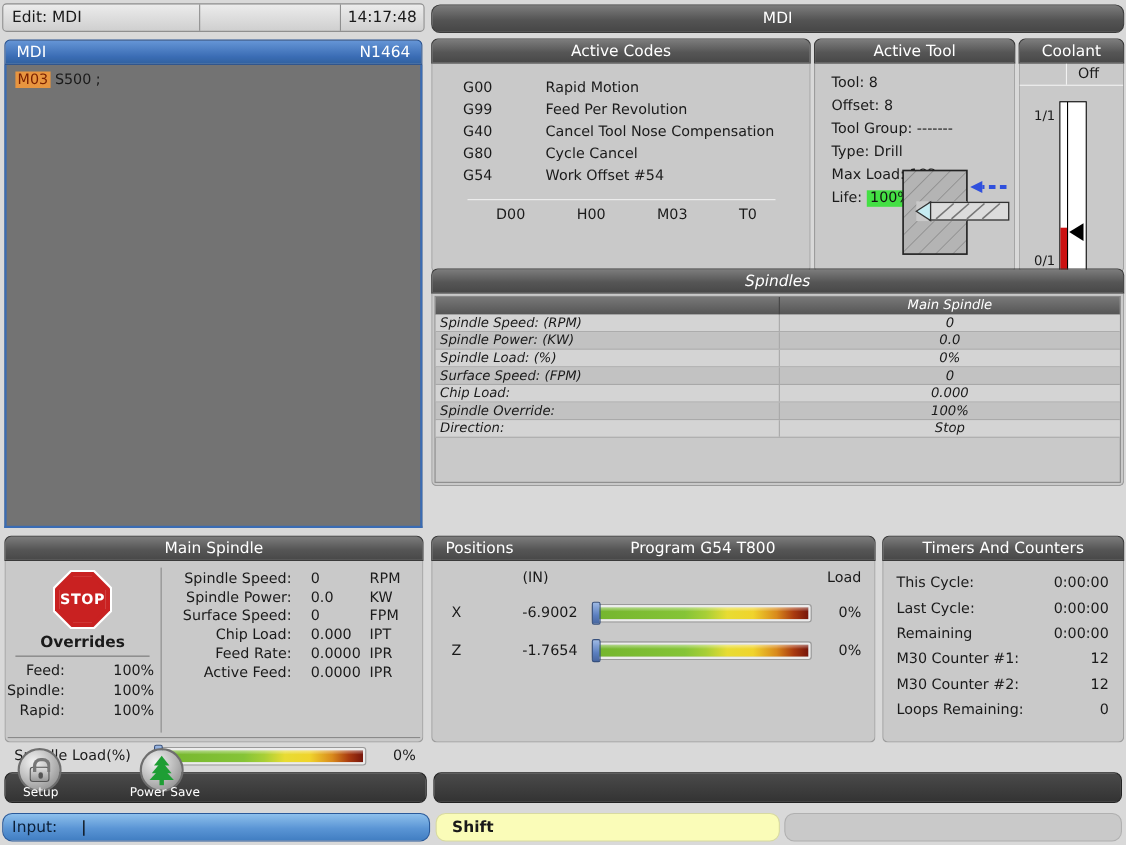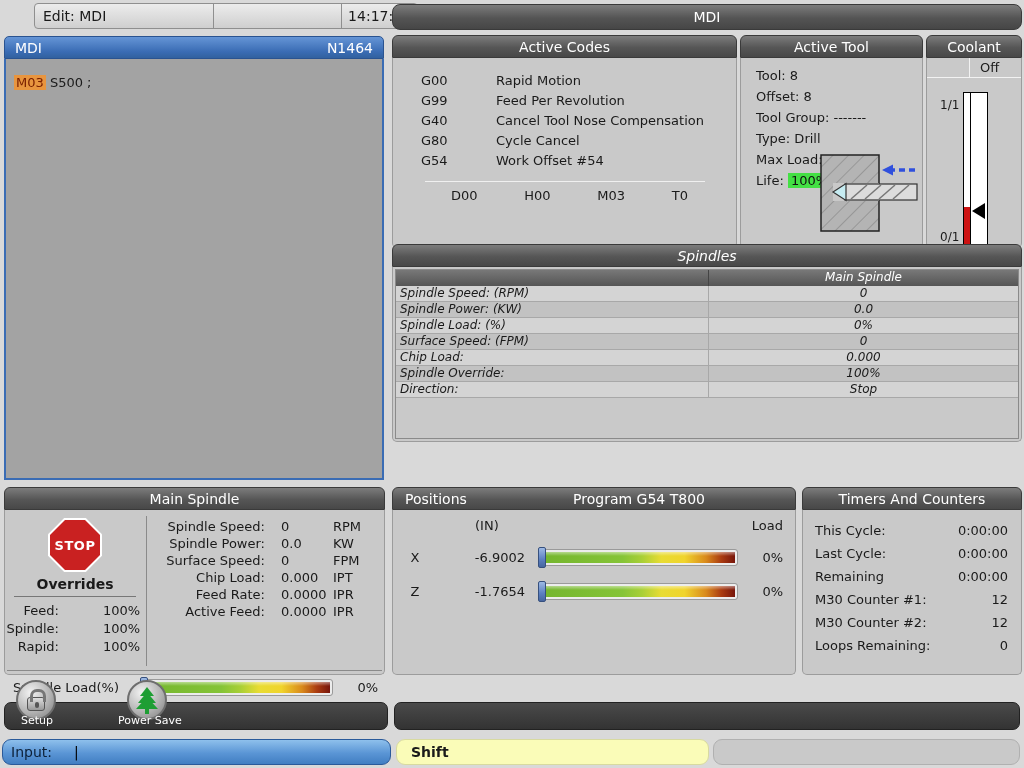--- a/index.html
+++ b/index.html
@@ -21,21 +21,21 @@
   .panel-body {
     position:absolute; left:0; right:0; top:23px; bottom:0;
     background:#c9c9c9; border:1px solid #9c9c9c; border-top:none;
     border-radius:0 0 5px 5px;
   }
   
   #topbar-left {
     position:absolute; left:2px; top:3px; width:384px; height:26px;
     background:linear-gradient(#ececec,#cfcfcf);
     border:1px solid #8f8f8f; border-radius:4px;
-    display:flex; align-items:center; font-size:14px;margin-left:32px;
+    display:flex; align-items:center; font-size:14px;
   }
   #topbar-left .cell-mode { width:178px; padding-left:8px; }
   #topbar-left .cell-mid  { width:128px; border-left:1px solid #8f8f8f; height:100%; }
   #topbar-left .cell-time { flex:1; border-left:1px solid #8f8f8f; height:100%;
     display:flex; align-items:center; justify-content:flex-end; padding-right:6px; }
   #mdi-top {
     position:absolute; left:392px; top:4px; width:630px; height:26px;
     background:linear-gradient(#7c7c7c,#545454 55%,#464646);
     border:1px solid #3a3a3a; border-radius:8px;
     color:#fff; text-align:center; line-height:24px; font-size:14px;
@@ -43,22 +43,22 @@
   
   #mdi-window { left:4px; top:36px; width:380px; height:444px; }
   #mdi-window .blue-header {
     height:23px; line-height:22px; padding:0 10px;
     background:linear-gradient(#6595d6,#3a6cb4 70%,#31619f);
     border:1px solid #2a5390; border-radius:5px 5px 0 0;
     color:#fff; font-size:14px; display:flex; justify-content:space-between;
   }
   #mdi-window .editor {
     position:absolute; left:0; right:0; top:23px; bottom:0;
-    background:#a3a3a3; border:2px solid #3a6cb4; border-top:none;
-    padding:16px 8px; font-size:13px;
+    background:#737373; border:2px solid #3a6cb4; border-top:none;
+    padding:6px 8px; font-size:13px;
   }
   .hl-word { background:#e8953f; color:#7a2000; padding:0 2px; }
   
   #active-codes { left:392px; top:35px; width:345px; height:213px;border-radius:15px; }
   .ac-rows { padding:13px 0 0 28px; }
   .ac-row { display:flex; height:20px; line-height:19px; }
   .ac-code { width:75px; }
   .ac-sep { margin:10px auto 0; width:280px; border-top:1px solid #f0f0f0; }
   .ac-footer { display:flex; justify-content:space-between; padding:6px 48px 0 58px; }
   
@@ -110,21 +110,21 @@
     clip-path:polygon(30% 0,70% 0,100% 30%,100% 70%,70% 100%,30% 100%,0 70%,0 30%);
     outline:2px solid #fff; display:flex; align-items:center; justify-content:center;
     color:#fff; font-weight:bold; font-size:13px; letter-spacing:0.5px; }
   .ovr-title { font-weight:bold; font-size:14px; margin-top:2px; }
   .ovr-sep { width:122px; margin:4px auto 5px; border-top:1px solid #777; }
   .ovr-row { display:flex; justify-content:space-between; height:18px; line-height:17px; }
   .ovr-row .l { width:62px; text-align:right; padding-right:8px; }
   .ovr-row .v { width:42px; text-align:left; }
   .ms-vline { position:absolute; left:141px; top:6px; height:150px; border-left:1px solid #8a8a8a; }
   .ms-right { position:absolute; left:142px; right:4px; top:9px; }
-  .ms-row { display:flex; height:17px; line-height:16px; }
+  .ms-row { display:flex; height:17px; line-height:16px;justify-content:space-between; }
   .ms-row .l { width:118px; text-align:right; }
   .ms-row .v { width:68px; padding-left:16px; }
   .ms-row .u { width:44px; }
   .ms-hline { position:absolute; left:2px; right:2px; top:160px; border-top:1px solid #8a8a8a; }
   .ms-load-row { position:absolute; left:8px; right:6px; top:166px; height:22px;
     display:flex; align-items:center; }
   .ms-load-row .lbl { width:128px; }
   .ms-load-row .pct { width:46px; text-align:right; }
   
   .load-bar { position:relative; flex:1; height:15px;

